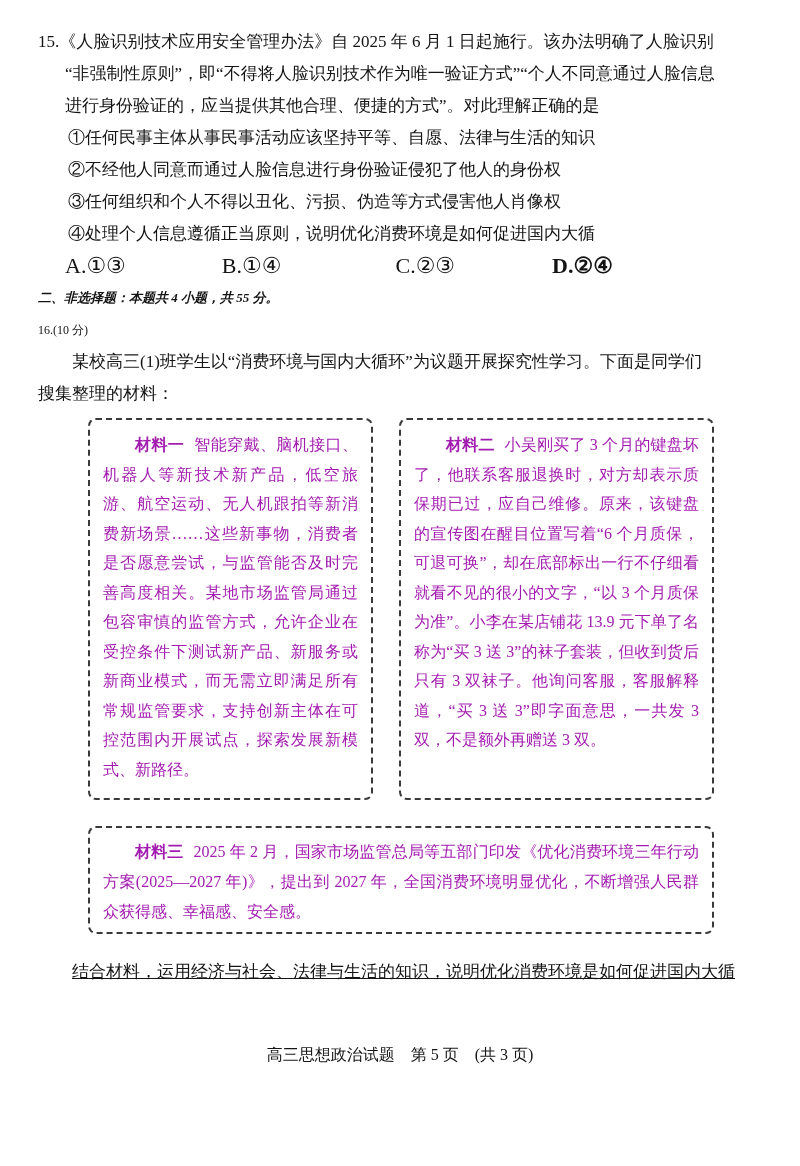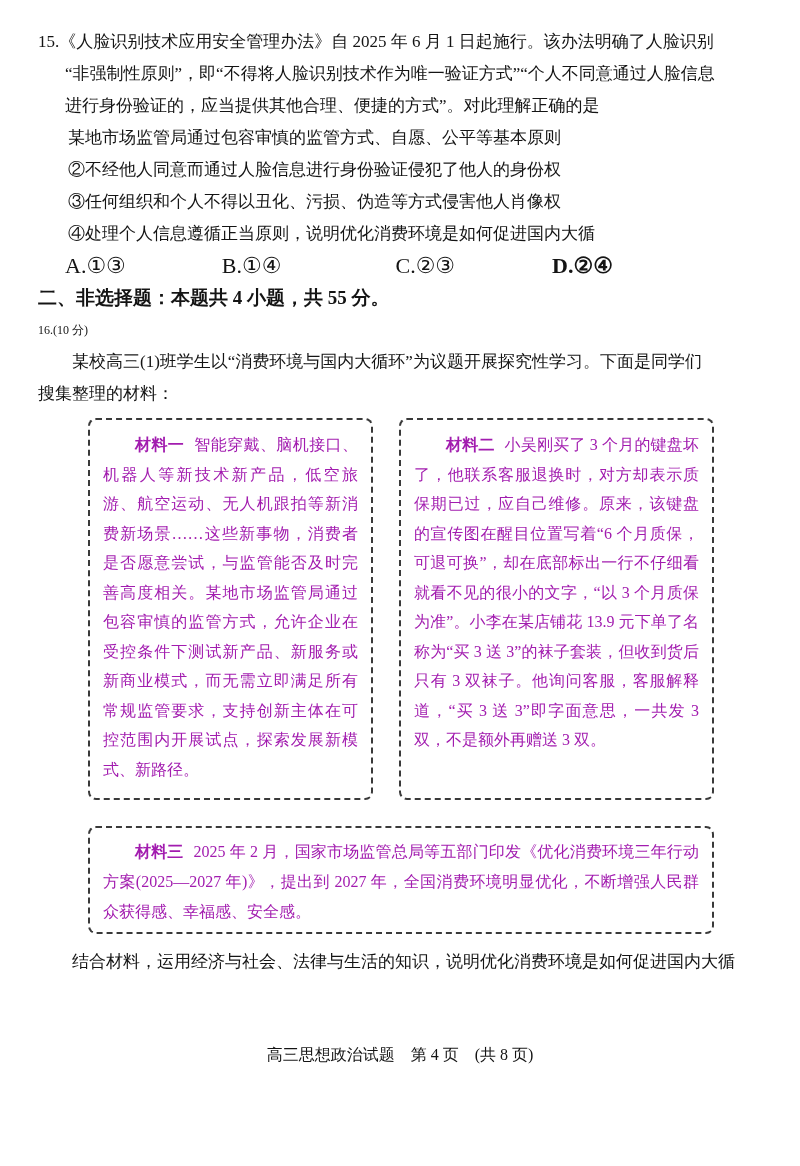--- a/index.html
+++ b/index.html
@@ -16,56 +16,56 @@
   .stem-first { }
   .stem-cont { margin-left:27px; }
   .stmt { margin-left:30px; }
 
   .choices { display:flex; font-size:22px; line-height:32px; }
   .choices .choice:nth-child(1){ margin-left:27px; }
   .choices .choice:nth-child(2){ margin-left:96px; }
   .choices .choice:nth-child(3){ margin-left:114px; }
   .choices .choice:nth-child(4){ margin-left:97px;font-weight:bold; }
 
-  .section-header { font-size:19px; line-height:32px; font-weight:bold; white-space:nowrap; }
+  .section-header { font-size:13px; line-height:32px; font-weight:bold; white-space:nowrap;font-style:italic; }
   .q16-number { font-size:12px; line-height:32px; white-space:nowrap; }
   .intro-1 { text-indent:34px; }
 
   
   .boxes-row { display:flex; margin-top:8px; margin-left:50px; }
   .mat-box {
     border:2px dashed #3a3a3a; border-radius:8px;
     padding:10px 13px 8px 13px;
     font-size:16px; line-height:29.5px;
   }
   .mat-box-1 { width:285px; height:382px; }
   .mat-box-2 { width:315px; height:382px; margin-left:26px; }
   .mat-box-3 { width:626px; height:108px; margin-top:26px; margin-left:50px; padding-top:9px; line-height:30px; }
   .mat-text { text-align:justify; text-indent:32px; color:#a21caf; }
   .mat-label { font-weight:bold; margin-right:10px; }
 
-  .closing { margin-top:12px; }
+  .closing { margin-top:22px;text-decoration:underline; }
   .closing .line { }
 
   .footer {
     position:absolute; left:0; bottom:42px; width:800px;
     text-align:center; font-size:16px; color:#141414;
   }
 </style>
 </head>
 <body>
 
 <div class="sheet">
 
   <section>
     <p class="line stem-first">15.《人脸识别技术应用安全管理办法》自 2025 年 6 月 1 日起施行。该办法明确了人脸识别</p>
     <p class="line stem-cont">“非强制性原则”，即“不得将人脸识别技术作为唯一验证方式”“个人不同意通过人脸信息</p>
     <p class="line stem-cont">进行身份验证的，应当提供其他合理、便捷的方式”。对此理解正确的是</p>
 
-    <p class="line stmt">某地市场监管局通过包容审慎的监管方式、自愿、公平等基本原则</p>
+    <p class="line stmt">①任何民事主体从事民事活动应该坚持平等、自愿、法律与生活的知识</p>
     <p class="line stmt">②不经他人同意而通过人脸信息进行身份验证侵犯了他人的身份权</p>
     <p class="line stmt">③任何组织和个人不得以丑化、污损、伪造等方式侵害他人肖像权</p>
     <p class="line stmt">④处理个人信息遵循正当原则，说明优化消费环境是如何促进国内大循</p>
 
     <div class="choices">
       <span class="choice">A.①③</span>
       <span class="choice">B.①④</span>
       <span class="choice">C.②③</span>
       <span class="choice">D.②④</span>
     </div>
@@ -89,15 +89,15 @@
 
     <div class="mat-box mat-box-3">
       <p class="mat-text"><b class="mat-label">材料三</b><span>2025 年 2 月，国家市场监管总局等五部门印发《优化消费环境三年行动方案(2025—2027 年)》，提出到 2027 年，全国消费环境明显优化，不断增强人民群众获得感、幸福感、安全感。</span></p>
     </div>
 
     <div class="closing">
       <p class="line intro-1">结合材料，运用经济与社会、法律与生活的知识，说明优化消费环境是如何促进国内大循</p>
     </div>
   </section>
 
-  <p class="footer">高三思想政治试题　第 4 页　(共 8 页)</p>
+  <p class="footer">高三思想政治试题　第 5 页　(共 3 页)</p>
 
 </div>
 
 </body></html>

